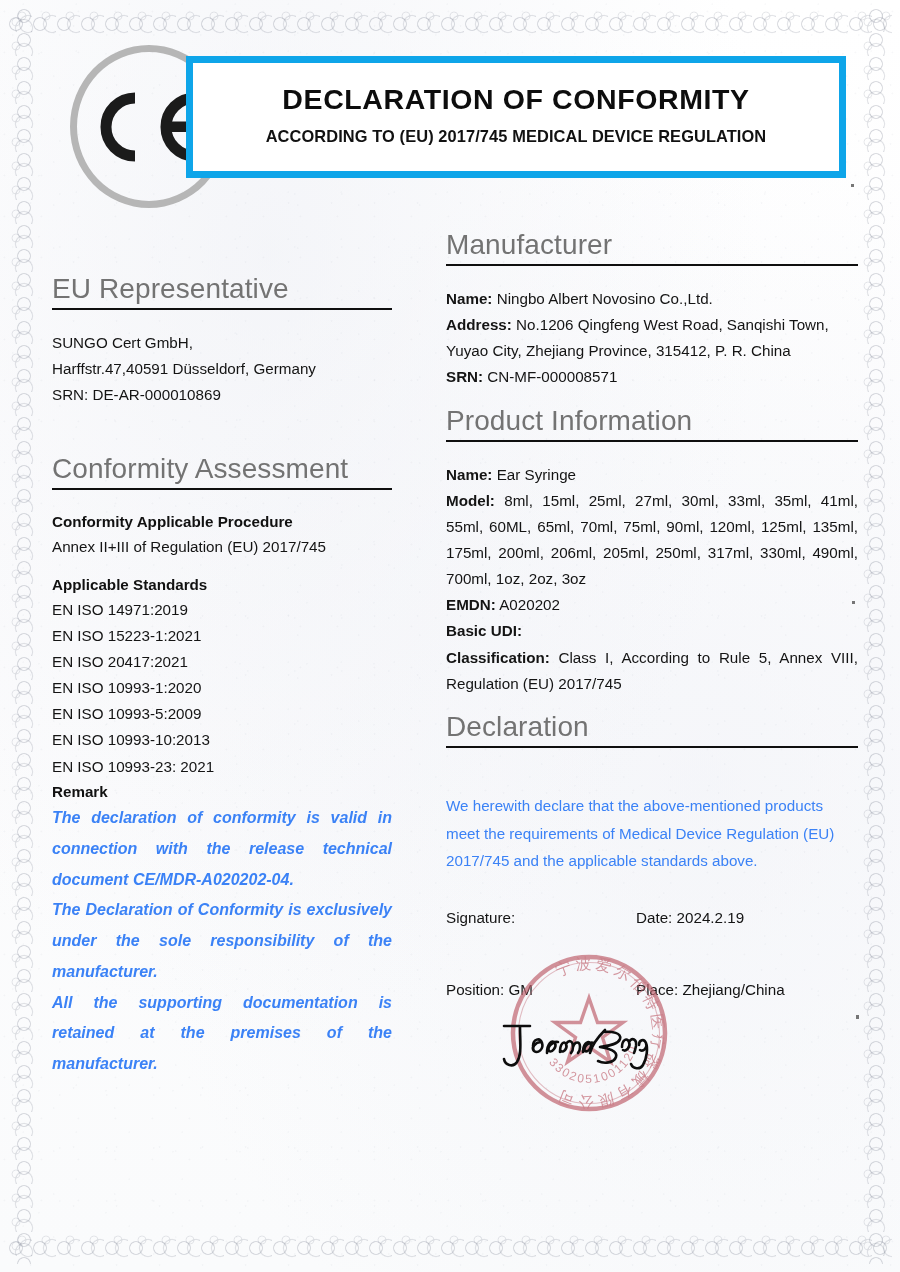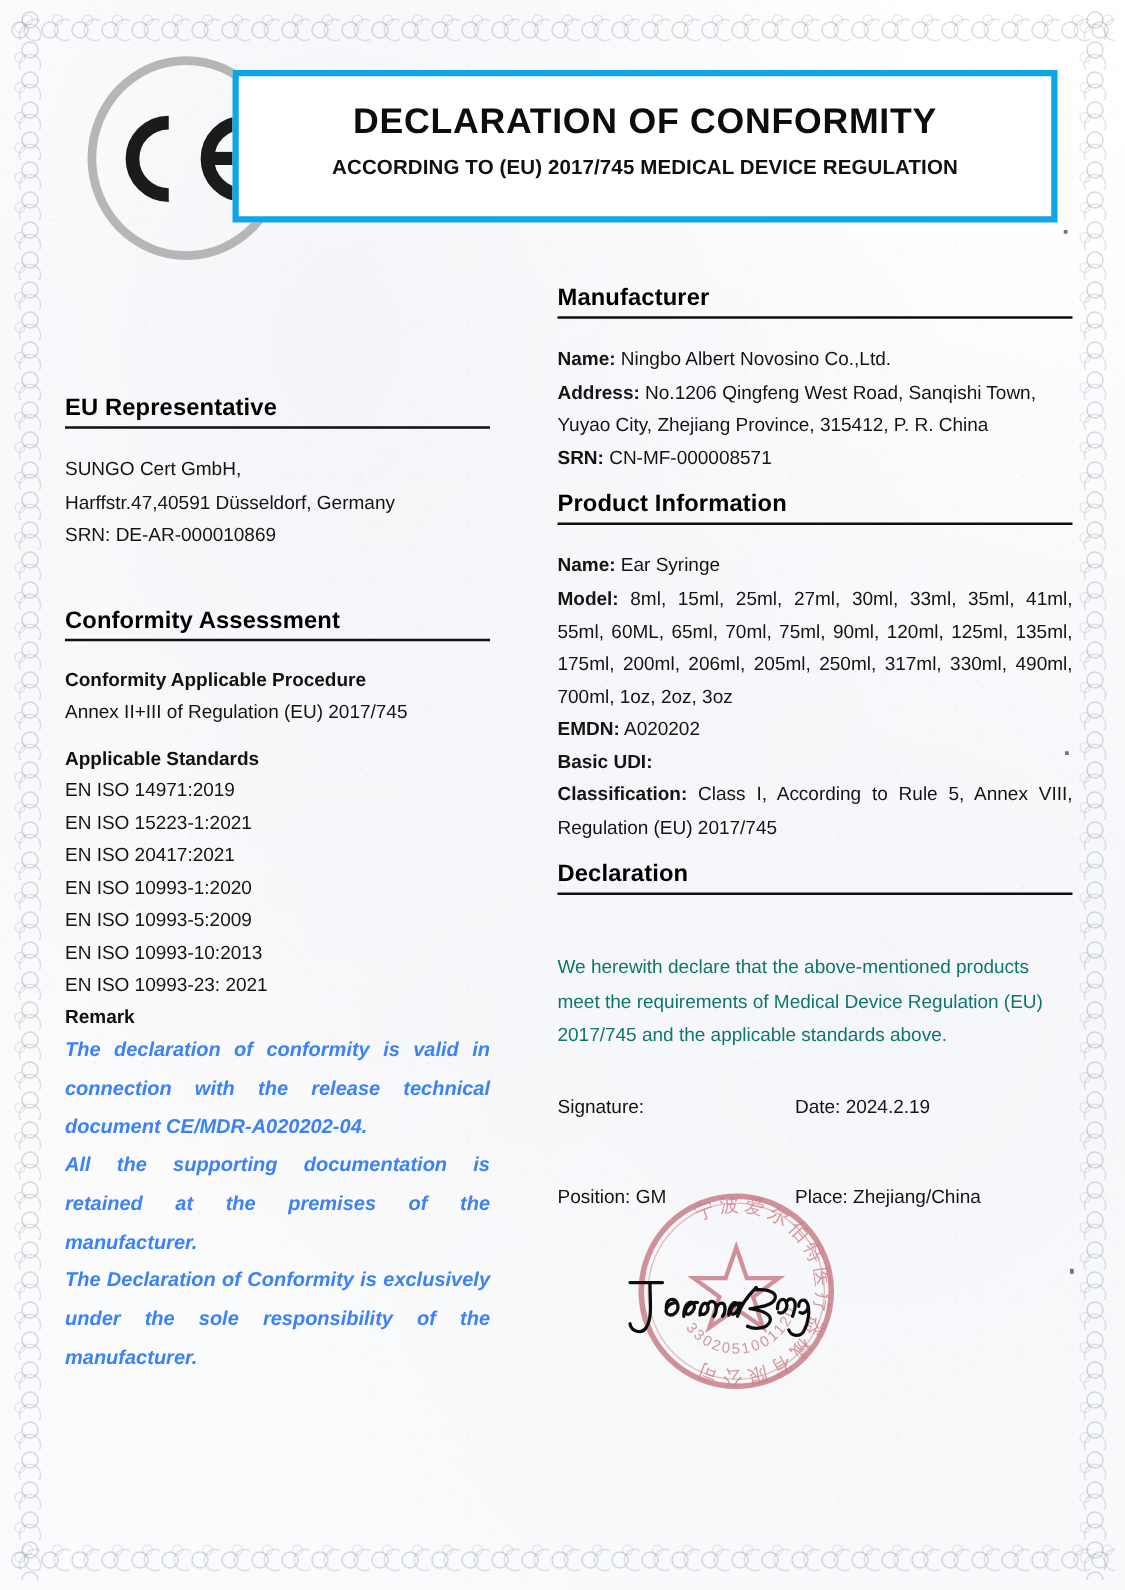--- a/index.html
+++ b/index.html
@@ -93,21 +93,21 @@
     border: 7px solid #b6b6b6;
     border-radius: 50%;
     box-sizing: border-box;
   }
   .ce-mark svg { position: absolute; left: 50%; top: 50%; transform: translate(-50%,-50%); }
 
   .title-box {
     position: absolute;
     left: 186px; top: 14px;
     width: 660px; height: 122px;
-    border: 5px solid #0ea5e9;
+    border: 7px solid #0ea5e9;
     box-sizing: border-box;
     background: #ffffff;
   }
   .title-main {
     position: absolute;
     left: 0; right: 0; top: 20px;
     text-align: center;
     font-size: 28.5px;
     font-weight: bold;
     letter-spacing: .6px;
@@ -121,33 +121,32 @@
     font-weight: bold;
     letter-spacing: .1px;
     color: #111111;
   }
 
   
   .col-left {
     position: absolute;
     left: 52px; top: 272px;
     width: 340px;
-    margin-top: 44px;
   }
   .col-right {
     position: absolute;
     left: 446px; top: 228px;
     width: 412px;
   }
 
   
   .h-sect {
-    font-size: 19px;
-    font-weight: bold;
-    color: #000000;
+    font-size: 28px;
+    font-weight: normal;
+    color: #737373;
     line-height: 1.18;
     letter-spacing: .1px;
   }
   .rule {
     height: 0;
     border-top: 2.4px solid #0f0f0f;
     margin-top: 3px;
   }
 
   .h-sub {
@@ -179,21 +178,21 @@
 
   
   .sig-row {
     position: relative;
     display: flex;
     font-size: 15.2px;
     color: #141414;
     line-height: 1.7;
   }
   .sig-row .c1 { width: 190px; }
-  .decl-body { font-size: 15.2px; line-height: 1.82; color: #0f766e; }
+  .decl-body { font-size: 15.2px; line-height: 1.82; color: #3b82f6; }
 
   
   .stamp {
     position: absolute;
     left: 498px; top: 942px;
     width: 182px; height: 182px;
     pointer-events: none;
     opacity: .82;
   }
   .signature-ink {
@@ -269,22 +268,22 @@
         <div class="line">EN ISO 15223-1:2021</div>
         <div class="line">EN ISO 20417:2021</div>
         <div class="line">EN ISO 10993-1:2020</div>
         <div class="line">EN ISO 10993-5:2009</div>
         <div class="line">EN ISO 10993-10:2013</div>
         <div class="line">EN ISO 10993-23: 2021</div>
       </div>
 
       <div class="h-sub">Remark</div>
       <div class="italic just">The declaration of conformity is valid in connection with the release technical document CE/MDR-A020202-04.</div>
+      <div class="italic just">The Declaration of Conformity is exclusively under the sole responsibility of the manufacturer.</div>
       <div class="italic just">All the supporting documentation is retained at the premises of the manufacturer.</div>
-      <div class="italic just">The Declaration of Conformity is exclusively under the sole responsibility of the manufacturer.</div>
     </div>
 
   </div>
 
   <div class="col-right">
 
     <div>
       <div class="h-sect">Manufacturer</div>
       <div class="rule"></div>
       <div class="gap-m"></div>

